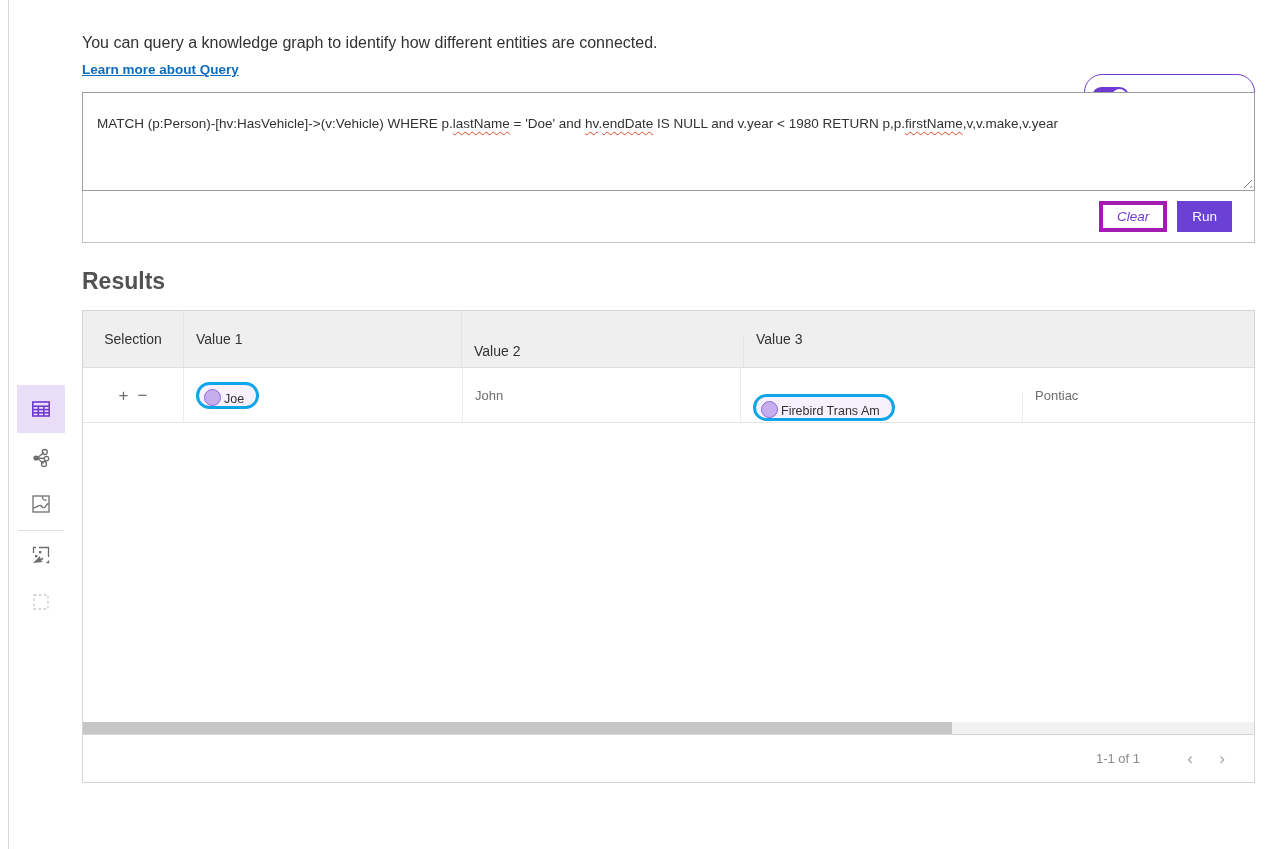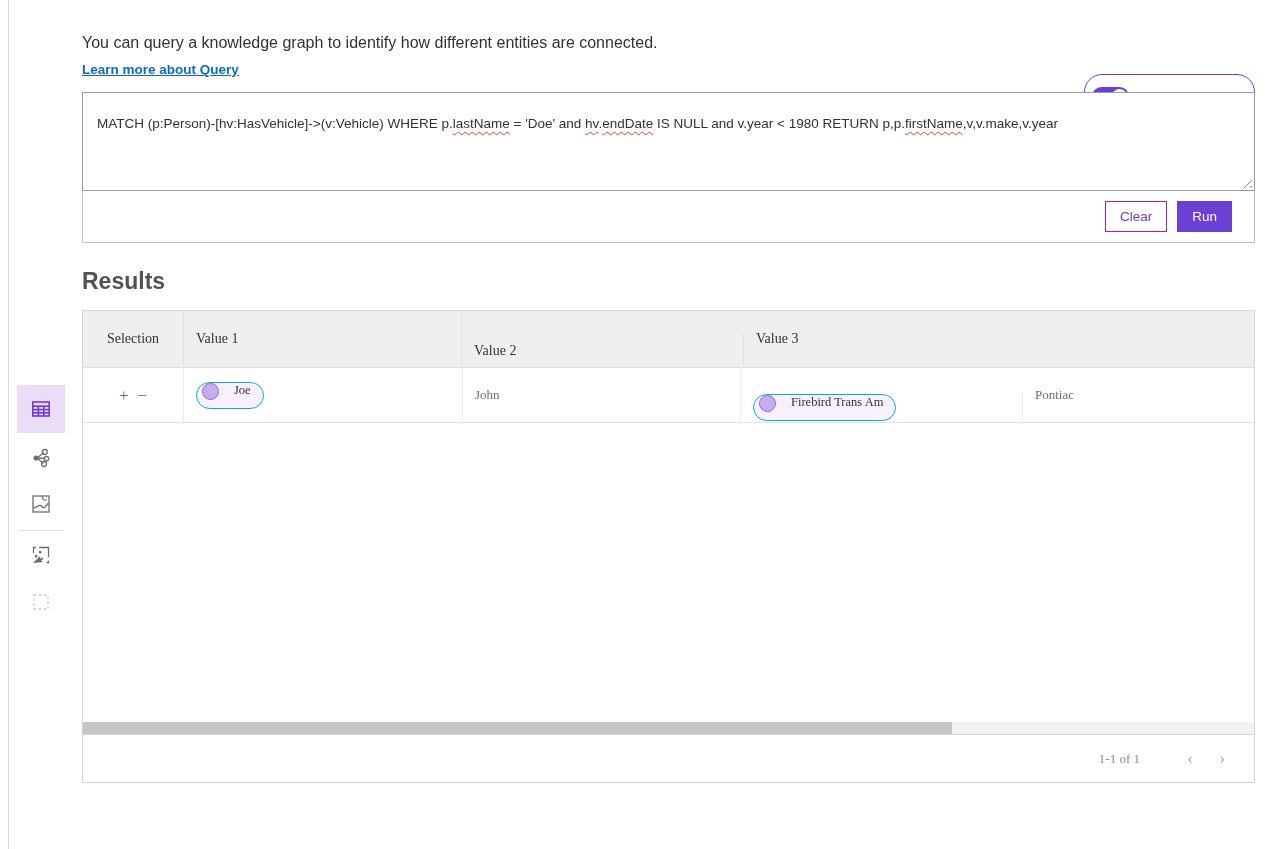--- a/index.html
+++ b/index.html
@@ -30,38 +30,38 @@
   
   .query-panel { margin-top:14px; border:1px solid #c2c2c2; }
   .query-input { position:relative; height:99px; border:1px solid #9d9d9d; margin:-1px; background:#fff;
       padding:22px 14px; font-size:13.5px; color:#323232; line-height:1.35; overflow:hidden; cursor:text; }
   .squiggle { text-decoration:underline; text-decoration-style:wavy; text-decoration-color:#e0442e; text-decoration-thickness:1px; text-underline-offset:3px; }
   .resize-handle { position:absolute; right:2px; bottom:2px; width:12px; height:12px;
       background:repeating-linear-gradient(135deg, transparent 0 3px, #8a8a8a 3px 4px);
       clip-path:polygon(100% 0, 100% 100%, 0 100%); cursor:nwse-resize; }
   .query-footer { height:52px; display:flex; align-items:center; justify-content:flex-end; gap:10px; padding-right:22px; background:#fff; }
   .btn { font-family:"Liberation Sans", sans-serif; font-size:13.5px; height:31px; padding:0 14px; cursor:pointer; }
-  .btn-clear { background:#fff; color:#6e3bd4; border:1px solid #a21caf; }
+  .btn-clear { background:#fff; color:#6e3bd4; border:4px solid #a21caf;font-style:italic; }
   .btn-run { background:#6b40d5; color:#fff; border:1px solid #6b40d5; }
 
   
   .results-title { margin-top:25px; font-size:23px; font-weight:bold; color:#525252; }
-  .results-panel { margin-top:15px; height:473px; border:1px solid #d4d4d4; display:flex; flex-direction:column; background:#14b8a6;font-family:Liberation Serif, serif; }
+  .results-panel { margin-top:15px; height:473px; border:1px solid #d4d4d4; display:flex; flex-direction:column; background:#14b8a6; }
   .table-header { display:flex; height:57px; background:#efefef; border-bottom:1px solid #dedede; }
   .th { display:flex; align-items:center; font-size:14px; color:#323232; padding-left:12px; border-right:1px solid #e2e2e2; }
   .th:last-child { border-right:none; }
   .th.col0 { justify-content:center; padding-left:0; }
   .tr { display:flex; height:55px; border-bottom:1px solid #e4e4e4; background:#fff; }
   .td { display:flex; align-items:center; padding-left:12px; border-right:1px solid #ececec; font-size:13px; color:#6e6e6e; }
   .td:last-child { border-right:none; }
   .td.col0 { justify-content:center; gap:9px; padding-left:0; }
   .col0 { width:101px; } .col1 { width:279px; } .col2 { width:278px; } .col3 { width:282px;margin-top:24px; } .col4 { flex:1; }
   .sel-btn { color:#6e6e6e; font-size:17px; line-height:1; cursor:pointer; user-select:none; }
-  .chip { display:inline-flex; align-items:flex-start; gap:15px; height:27px; padding:0 12px 0 5px;
-      border:1px solid #0ea5e9; border-radius:14px; background:#f6f1fd; cursor:pointer; }
+  .chip { display:inline-flex; align-items:flex-end; gap:3px; height:27px; padding:0 12px 0 5px;
+      border:3px solid #0ea5e9; border-radius:14px; background:#f6f1fd; cursor:pointer; }
   .chip-dot { width:17px; height:17px; border-radius:50%; background:#c6aeee; border:1px solid #9268dc; }
   .chip-label { font-size:12.5px; color:#323232; }
   .table-empty { flex:1; background:#fff; }
   .hscroll { height:12px; background:#f1f1f1; position:relative; cursor:pointer; }
   .hscroll-thumb { position:absolute; left:0; top:0; height:12px; width:74.2%; background:#c6c6c6; }
   .results-footer { height:48px; border-top:1px solid #d4d4d4; display:flex; align-items:center; justify-content:flex-end; background:#fff; padding-right:16px; }
   .page-range { font-size:13px; color:#8c8c8c; margin-right:34px; }
   .pg-chevron { font-size:17px; color:#a3a3a3; width:32px; text-align:center; cursor:default; user-select:none; }
 </style>
 </head>

